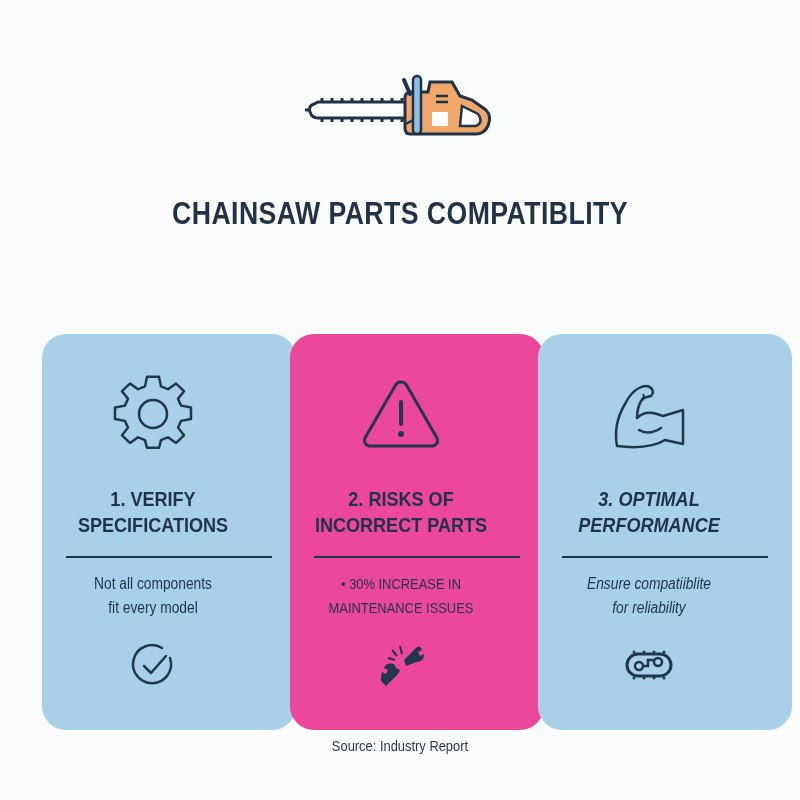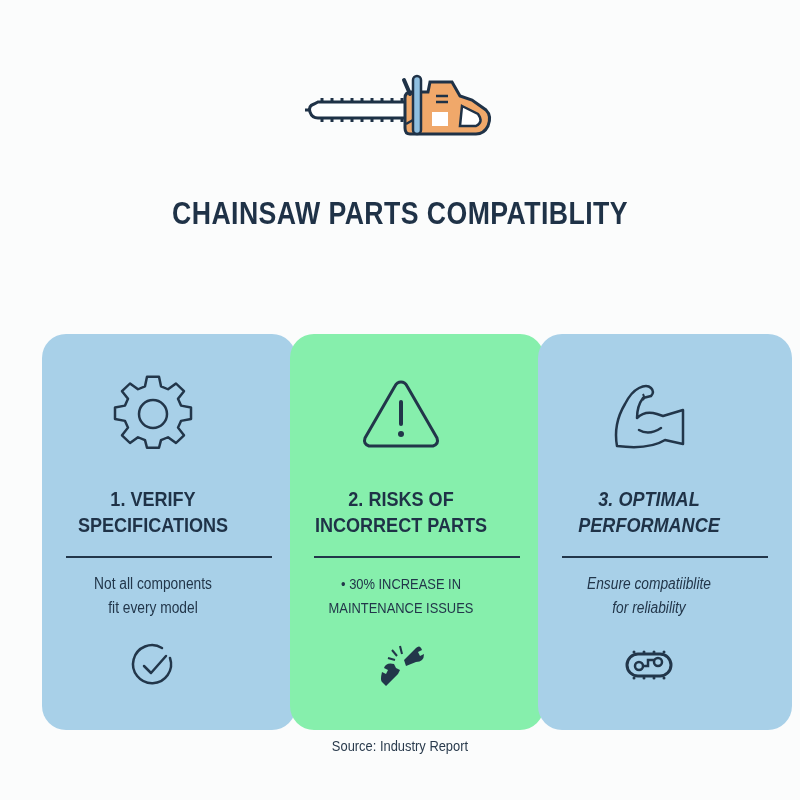--- a/index.html
+++ b/index.html
@@ -3,21 +3,21 @@
   <meta charset="utf-8">
   <style>
     html, body { margin: 0; padding: 0; }
     body { width: 800px; height: 800px; background: #fbfcfc; position: relative; overflow: hidden;
       font-family: "Liberation Sans", "DejaVu Sans", sans-serif; color: #1d3146; }
     .hero { position: absolute; left: 300px; top: 66px; width: 200px; height: 80px; }
     .title { position: absolute; top: 196px; left: 0; width: 800px; text-align: center;
       font-size: 31px; font-weight: bold; letter-spacing: 0.5px; transform: scaleX(0.86); color: #1f3247; }
     .card { position: absolute; top: 312px; width: 254px; height: 396px; border-radius: 24px; margin-top: 22px; }
     .card.blue { background: #a8d0e8; }
-    .card.orange { background: #86efac; }
+    .card.orange { background: #ec4899; }
     .card-icon { position: absolute; left: 71px; top: 40px; width: 80px; height: 80px; }
     .card-heading { position: absolute; left: 0; top: 152px; width: 222px; text-align: center;
       font-size: 21px; font-weight: bold; line-height: 26px; transform: scaleX(0.86); color: #1f3247; }
     .divider { position: absolute; left: 24px; right: 24px; top: 222px; height: 2px; background: #22364a; }
     .card-desc { position: absolute; left: 0; top: 238px; width: 222px; text-align: center;
       font-size: 16px; line-height: 24px; transform: scaleX(0.86); color: #22364a; }
     .bottom-icon { position: absolute; left: 86px; top: 306px; width: 50px; height: 50px; }
     .source { position: absolute; top: 737px; left: 0; width: 800px; text-align: center;
       font-size: 15px; transform: scaleX(0.86); color: #2a3b4d; }
   </style>

